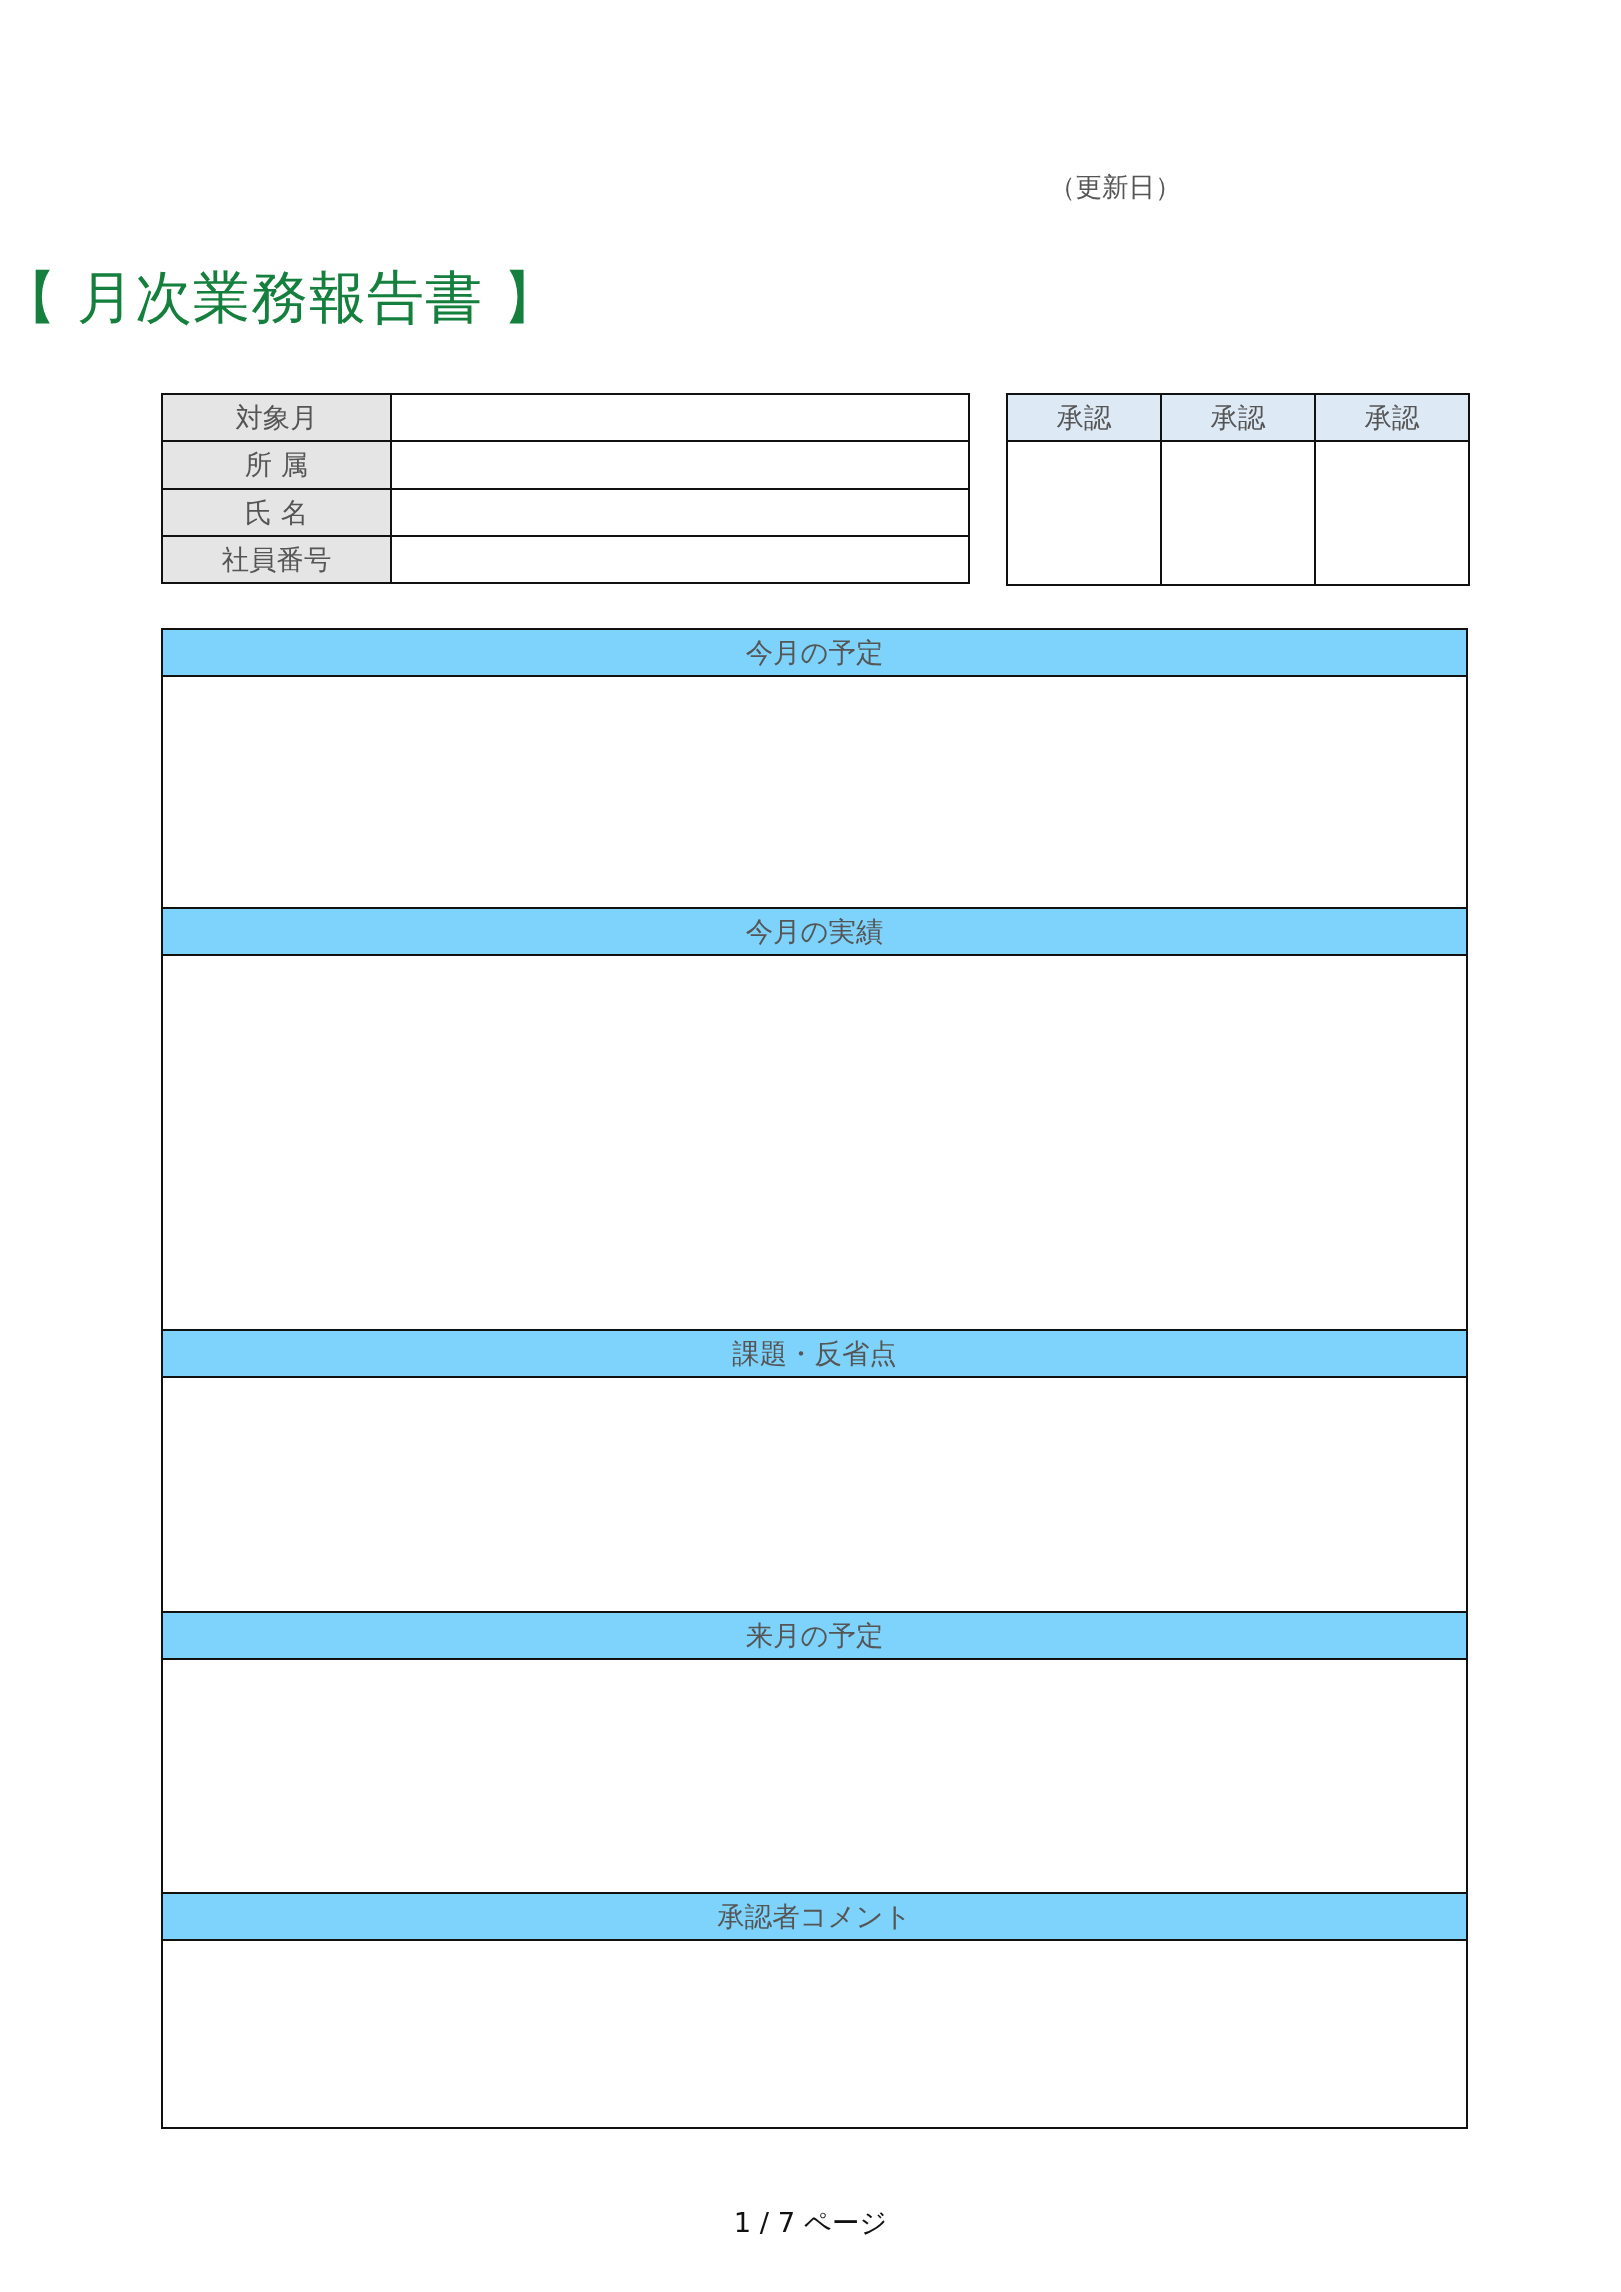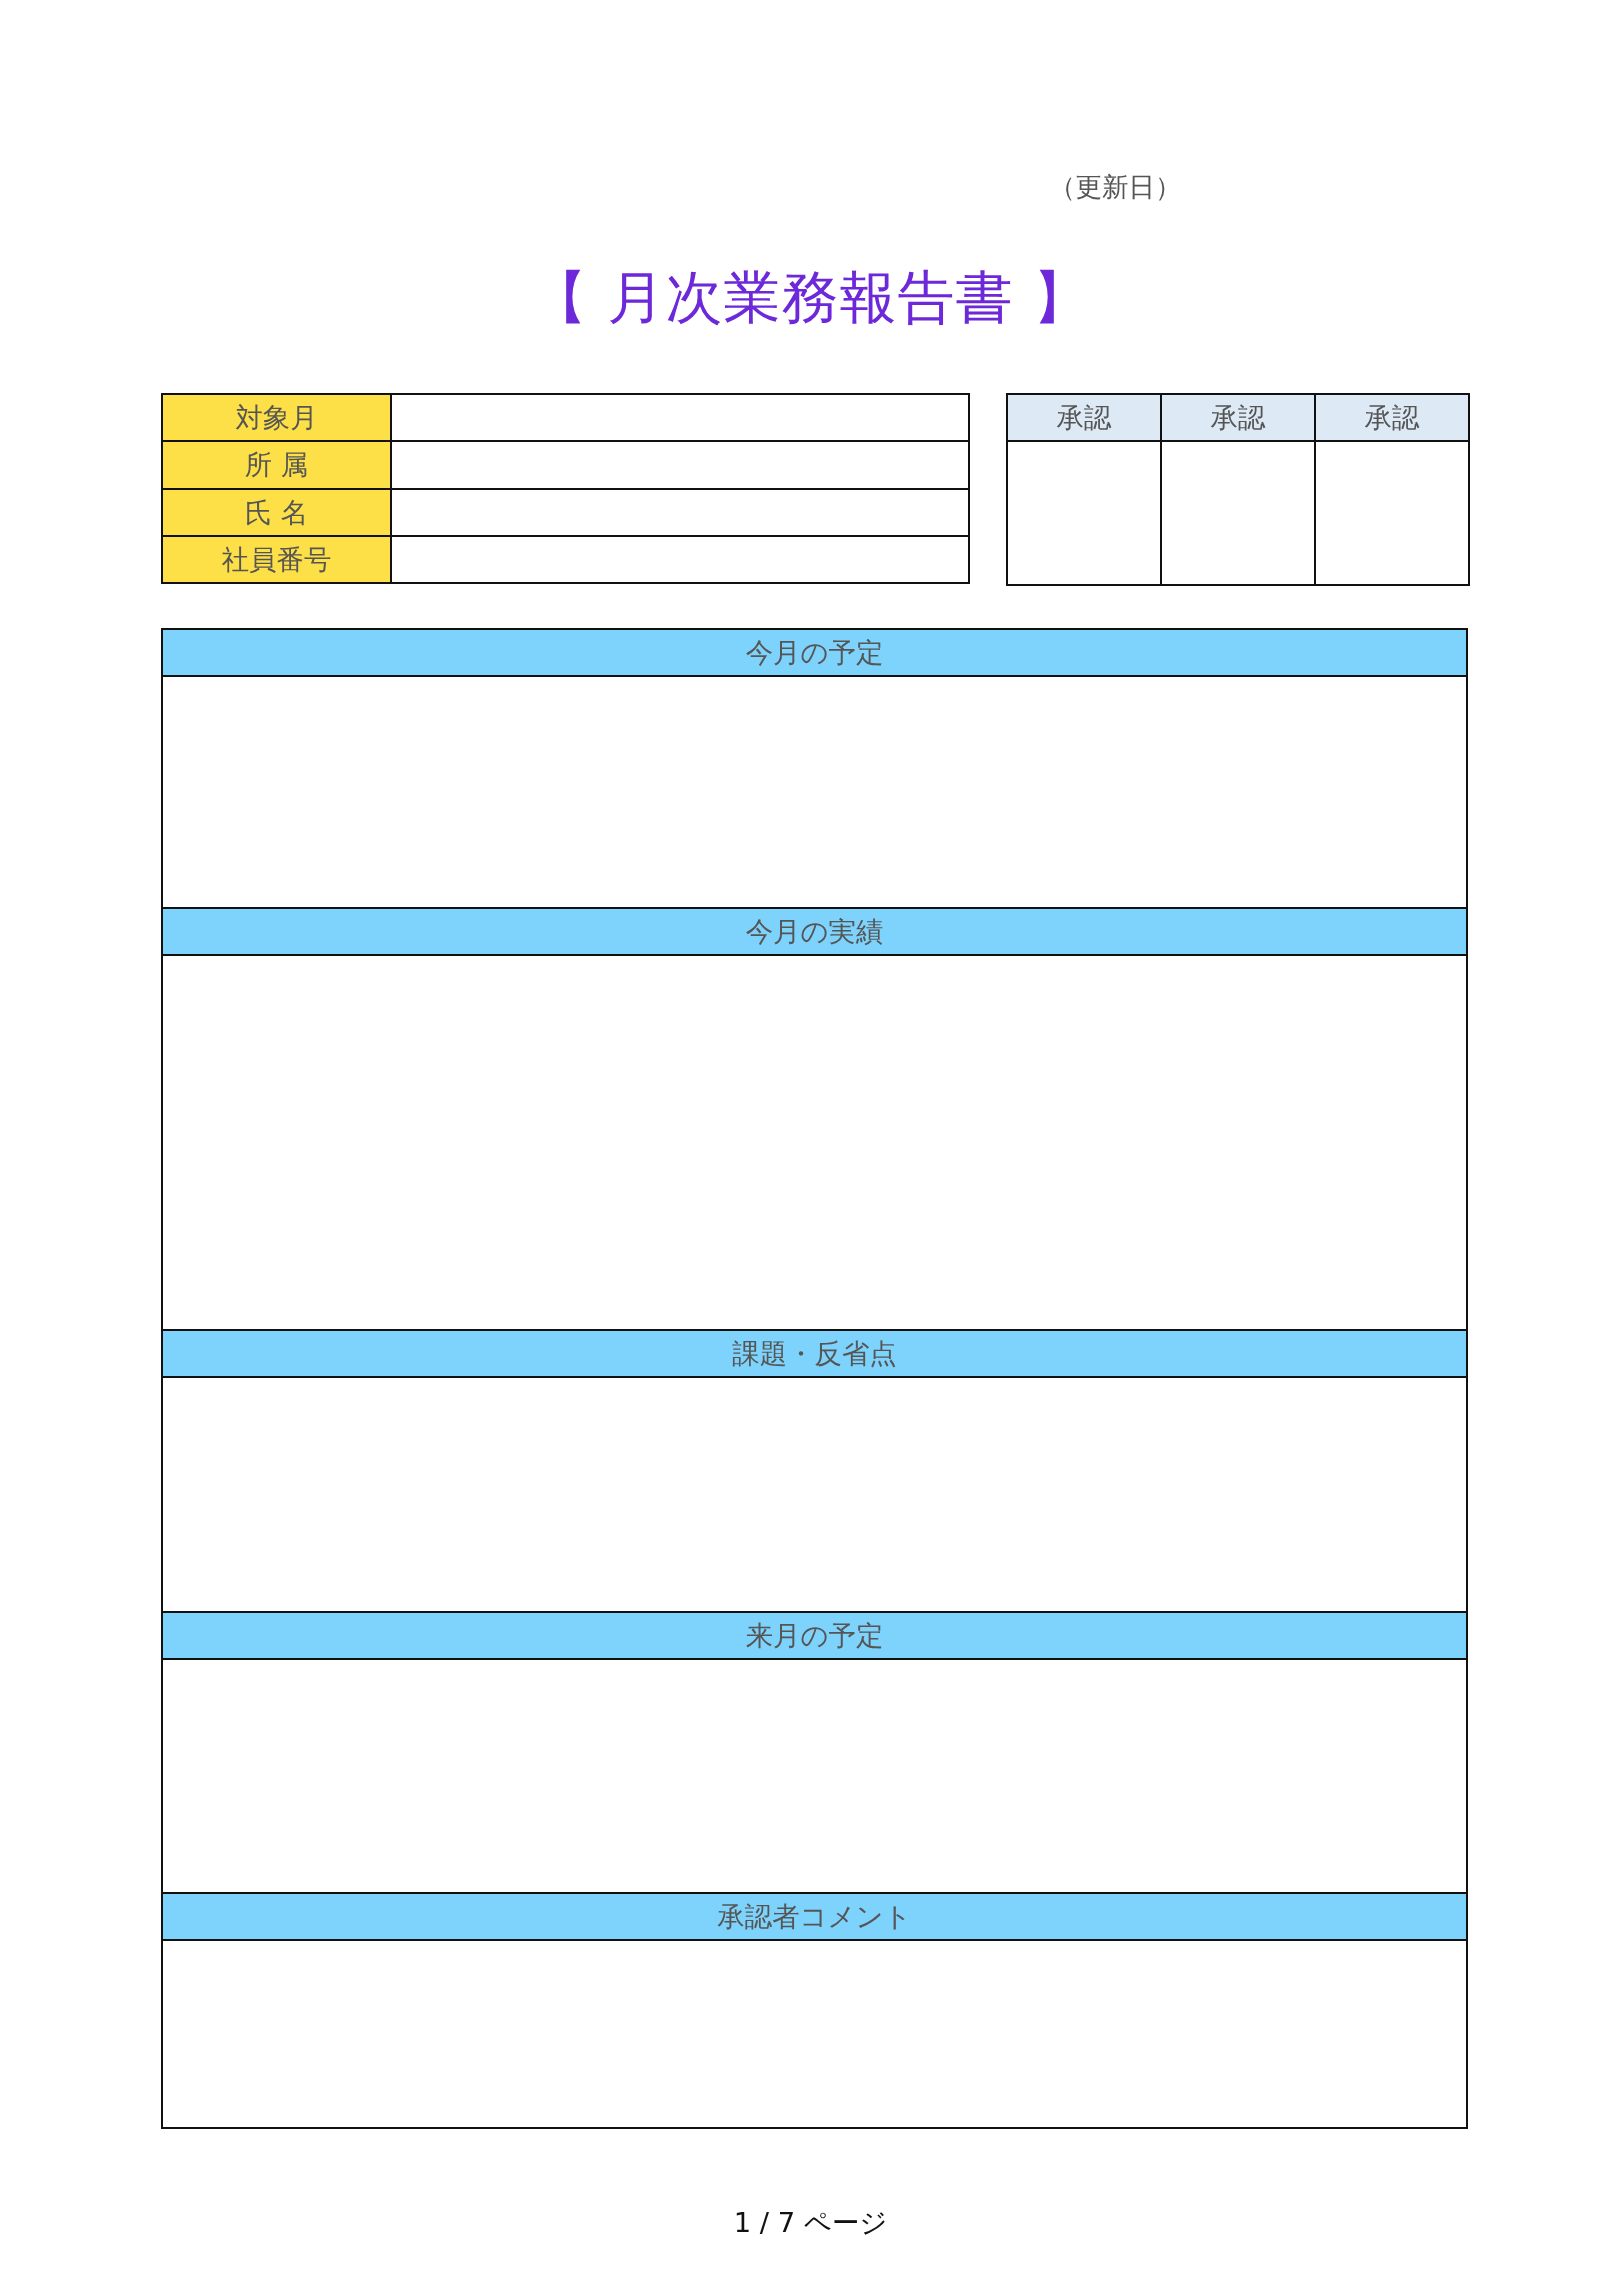--- a/index.html
+++ b/index.html
@@ -8,32 +8,32 @@
       font-family: "DejaVu Sans", "Liberation Sans", sans-serif;
       color: #555555;
     }
     .abs { position: absolute; box-sizing: border-box; }
     .update-date {
       left: 1049px; top: 167px; width: 137px; height: 39px;
       font-size: 26.5px; line-height: 39px; color: #555; white-space: nowrap;
     }
     .title {
       left: 0; top: 263px; width: 1621px; height: 69px;
-      text-align: center; font-size: 57px; line-height: 69px; color: #6d28d9;
+      text-align: left; font-size: 57px; line-height: 69px; color: #15803d;
       letter-spacing: 1px;
     }
     
     .info-table {
       left: 161px; top: 393px; width: 808px; height: 191px;
       border-collapse: collapse;
     }
     table { border-collapse: collapse; table-layout: fixed; }
     td, th { border: 2.9px solid #111; padding: 0; box-sizing: border-box; }
     .label-cell {
-      background: #fde047; color: #555; font-size: 27.4px; text-align: center;
+      background: #e5e5e5; color: #555; font-size: 27.4px; text-align: center;
       font-weight: normal; height: 47px; line-height: 43px; width: 229px;
     }
     .value-cell { background: #fff; height: 47px; }
     
     .approval-table { left: 1006px; top: 393px; width: 462px; height: 191px; }
     .approval-head {
       background: #dde9f5; color: #555; font-size: 27.4px; font-weight: normal;
       text-align: center; height: 47px; line-height: 43px; margin-top: 24px;
     }
     .approval-stamp { background: #fff; height: 144px; }

